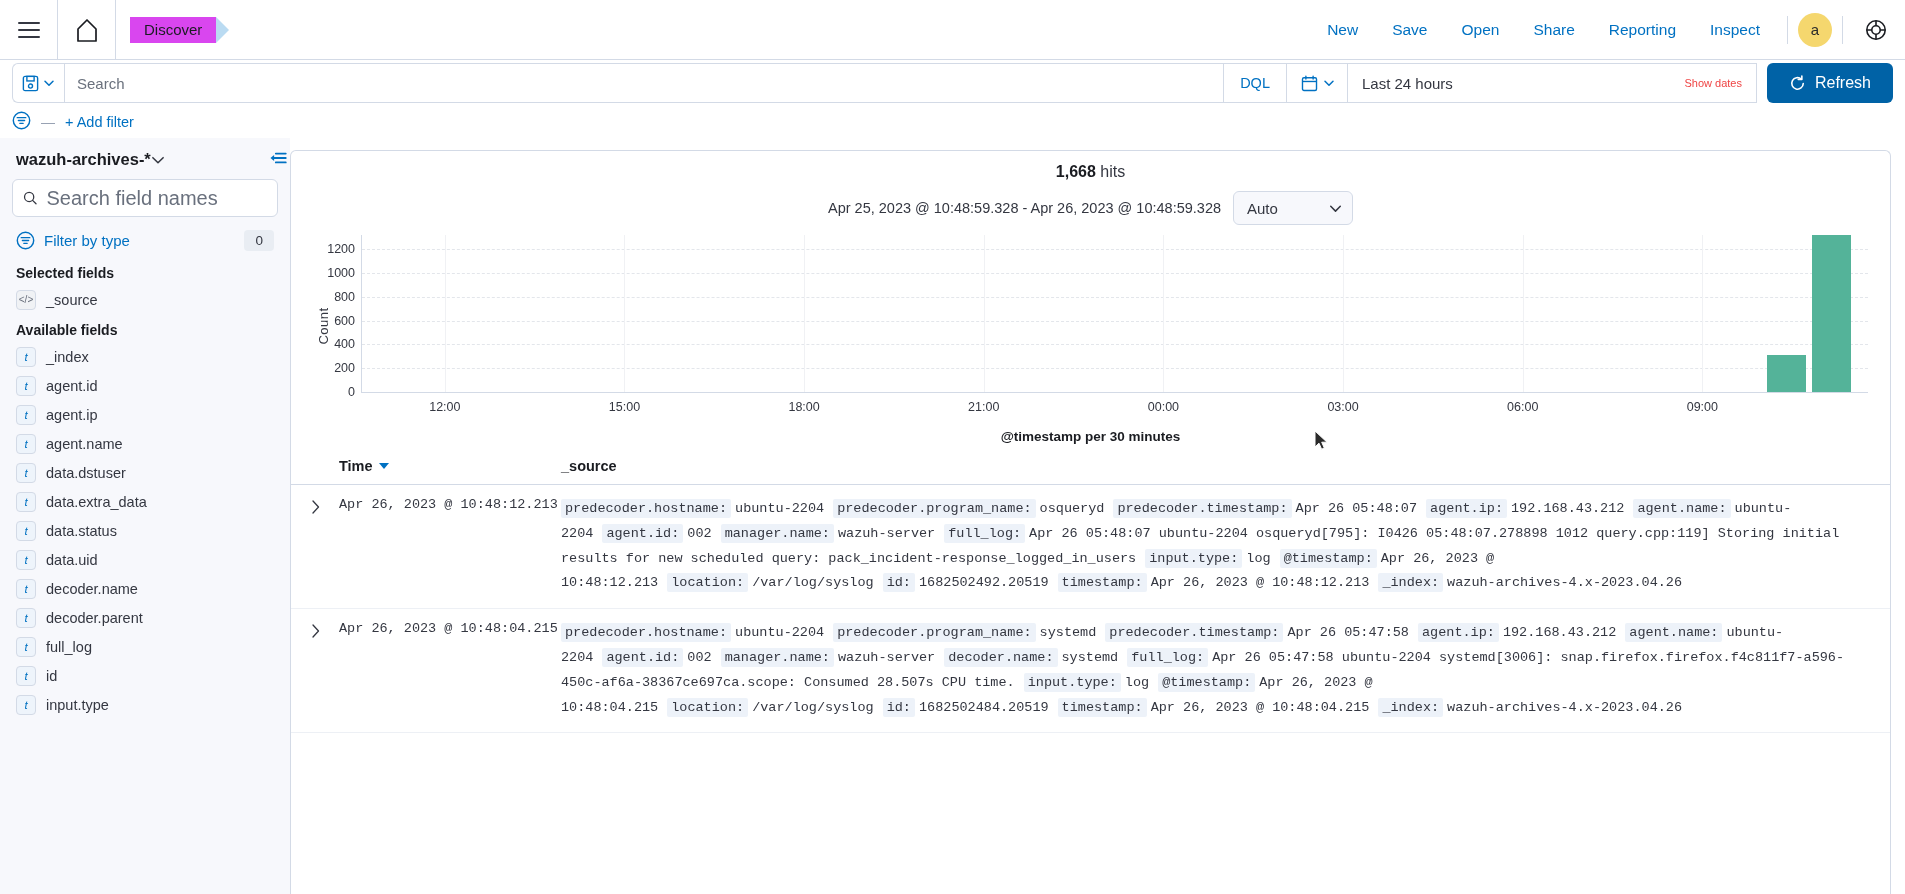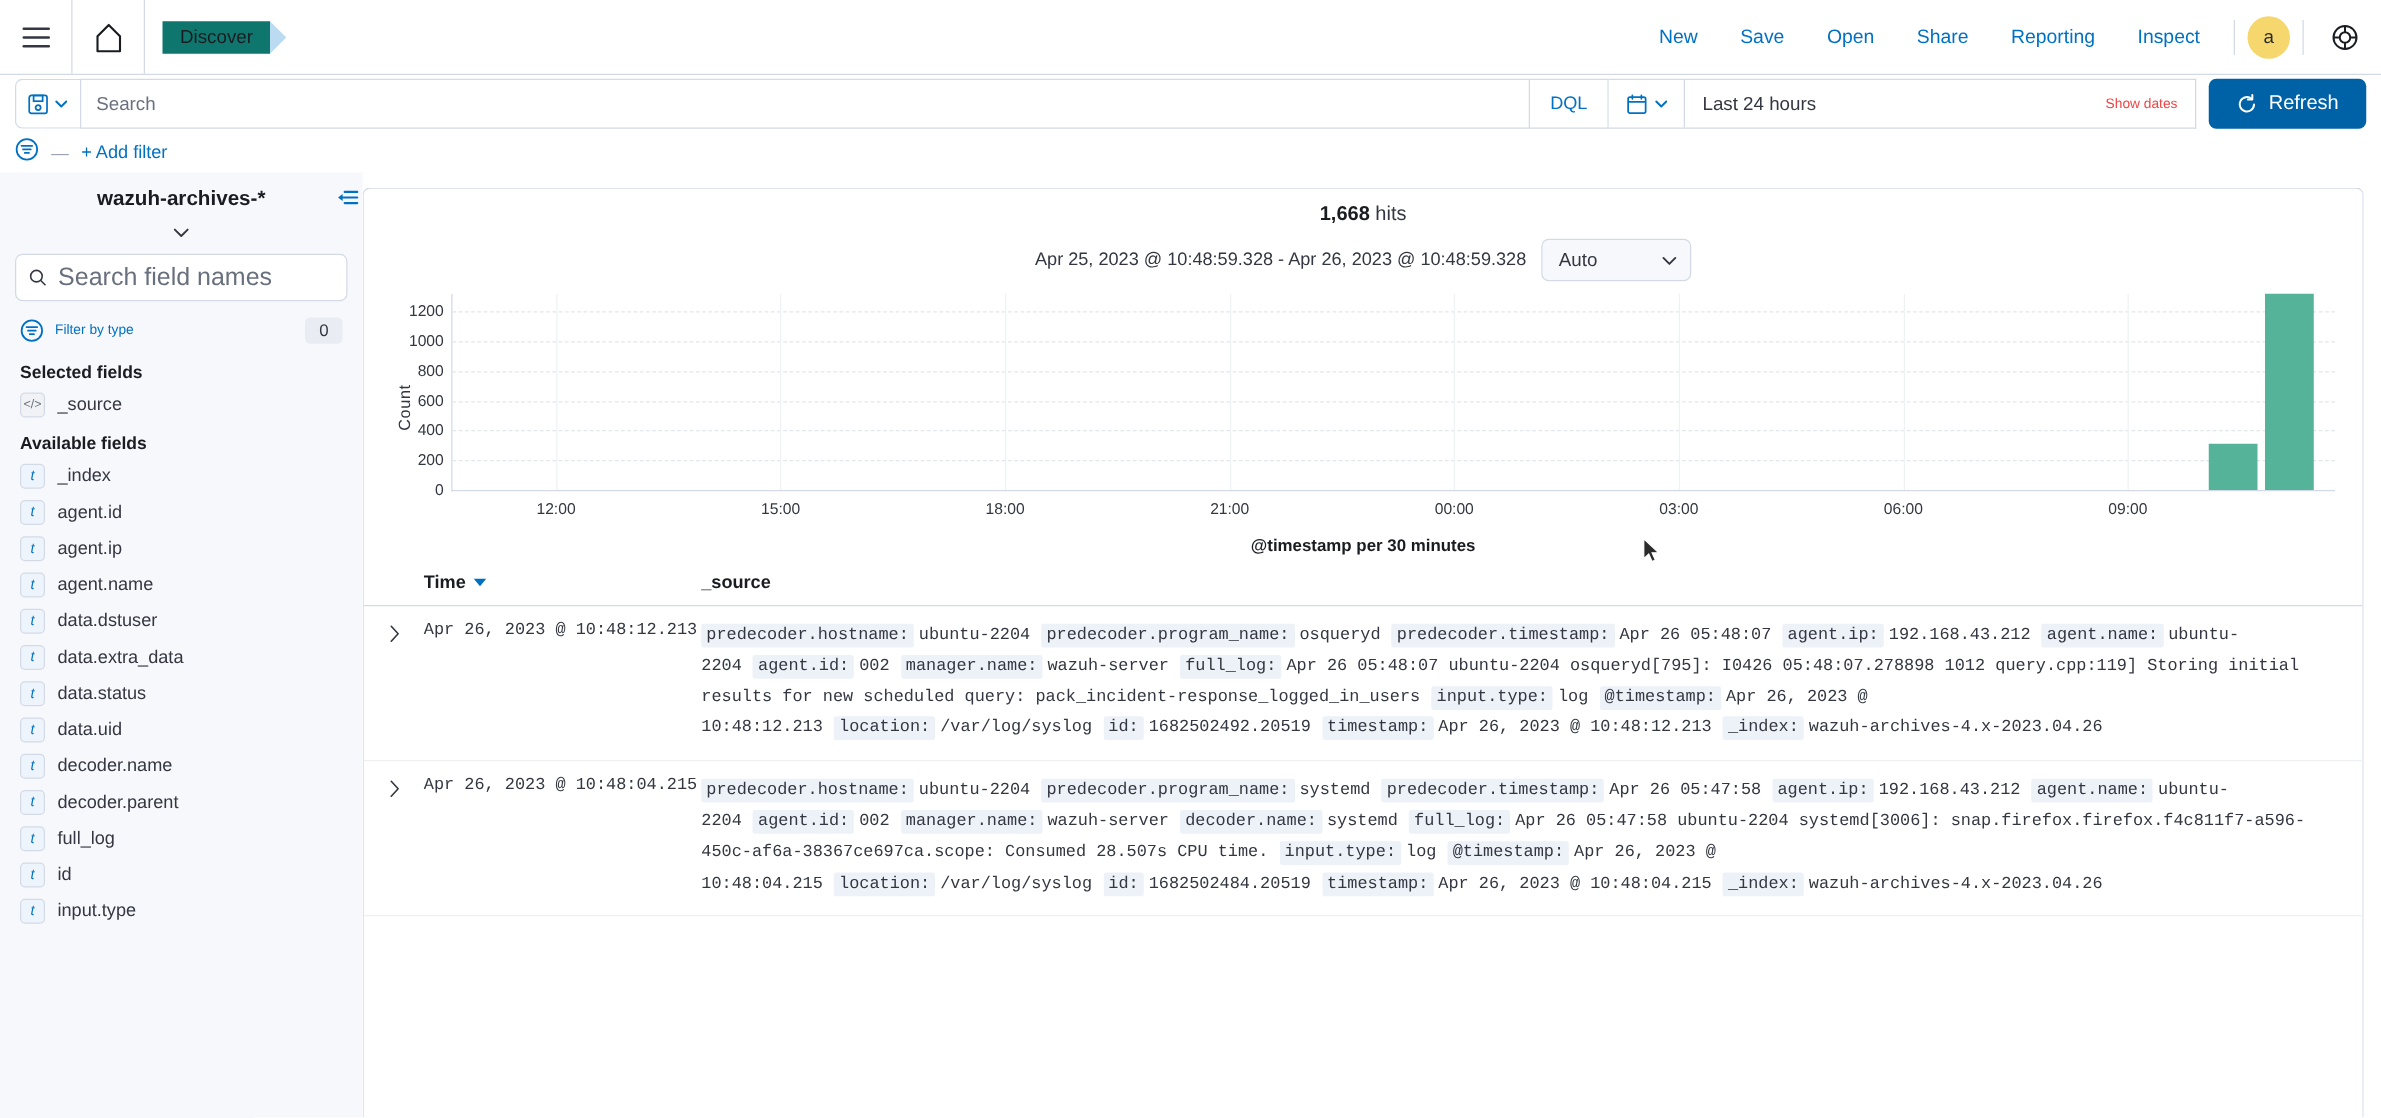--- a/index.html
+++ b/index.html
@@ -33,21 +33,21 @@
   }
   .hamburger i:nth-child(1) { top: 0; }
   .hamburger i:nth-child(2) { top: 7px; }
   .hamburger i:nth-child(3) { top: 14px; }
 
   .home-icon svg { display: block; }
 
   .breadcrumb-wrap { display: flex; align-items: center; height: 100%; padding-left: 14px; }
   .crumb {
     position: relative;
-    background: #0f766e;
+    background: #d946ef;
     color: #1a1c21;
     font-size: 15px;
     line-height: 1;
     padding: 8px 14px 8px 14px;
     height: 26px;
     display: flex; align-items: center;
     cursor: pointer;
   }
   .crumb::after {
     content: ""; position: absolute; right: -13px; top: 0;
@@ -150,42 +150,41 @@
 
   
   .sidebar {
     width: 290px; flex: 0 0 290px;
     background: #F7F8FC;
     padding: 0 12px;
     overflow: hidden;
     position: relative;
   }
   .index-pattern {
-    display: flex; align-items: center; gap: 10px;
+    display: flex; align-items: center; gap: 0;
     padding: 12px 4px 10px 4px;
     cursor: pointer;
-    flex-direction: column;
   }
   .index-pattern .name { font-size: 16.5px; font-weight: bold; color: #1a1c21; }
   .field-search {
     display: flex; align-items: center; gap: 9px;
     border: 1px solid #D3DAE6; border-radius: 6px;
     background: #fff; height: 38px; padding: 0 10px;
     margin-bottom: 6px;
   }
   .field-search input {
     border: none; outline: none; background: transparent; width: 100%;
     font-size: 20px; font-family: "Liberation Sans", sans-serif; color: #343741;
   }
   .field-search input::placeholder { color: #69707D; }
   .filter-by-type {
     display: flex; align-items: center; gap: 9px;
     height: 34px; padding: 0 4px; cursor: pointer;
   }
-  .fbt-label { color: #0071c2; font-size: 11px; flex: 1 1 auto; }
+  .fbt-label { color: #0071c2; font-size: 15px; flex: 1 1 auto; }
   .fbt-count {
     background: #E9EDF3; color: #343741;
     border-radius: 4px; font-size: 13.5px;
     padding: 3px 11px;
   }
   .group-title {
     font-size: 14px; font-weight: bold; color: #1a1c21;
     padding: 8px 4px 4px 4px;
   }
   .field-row {

